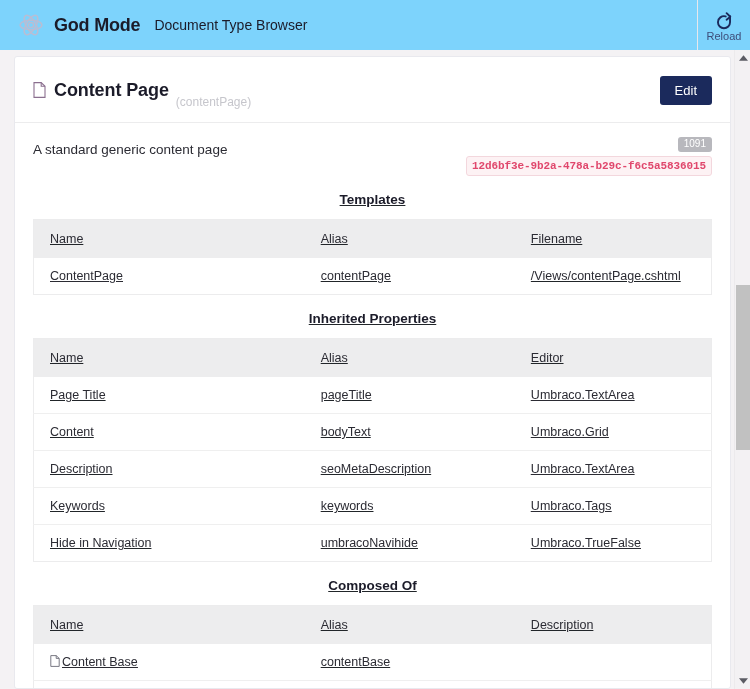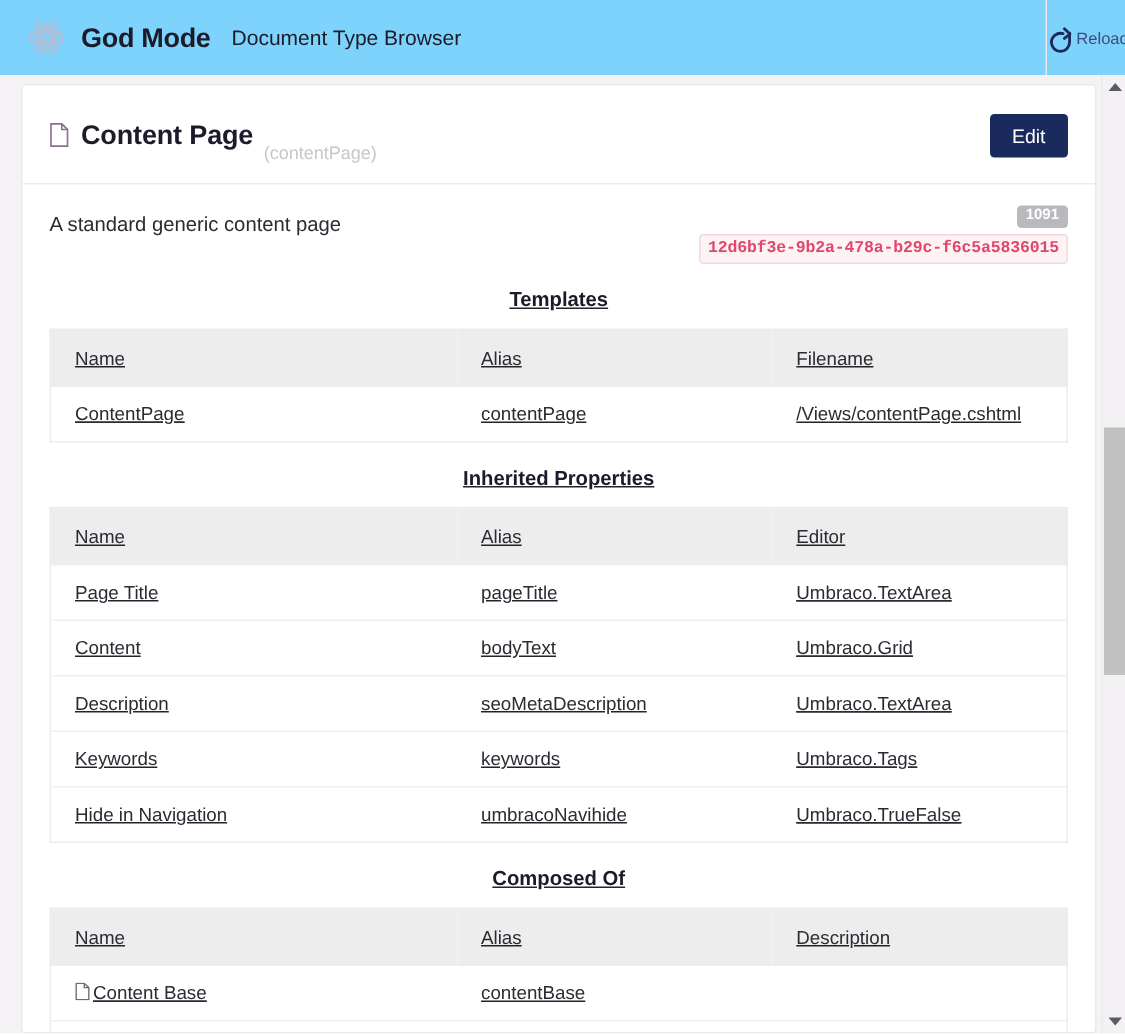--- a/index.html
+++ b/index.html
@@ -56,21 +56,21 @@
   }
 
   .topbar-right {
     position: absolute;
     right: 0;
     top: 0;
     height: 50px;
     width: 53px;
     border-left: 1px solid #e7e7ec;
     display: flex;
-    flex-direction: row;
+    flex-direction: column;
     align-items: center;
     justify-content: center;
     padding-top: 2px;
     cursor: pointer;
   }
 
   .reload-glyph {
     width: 22px;
     height: 19px;
     color: #1b2a5c;
@@ -164,21 +164,21 @@
     margin-left: auto;
     display: flex;
     flex-direction: column;
     align-items: flex-end;
   }
 
   .count-badge {
     background: #b8b8bd;
     color: #ffffff;
     font-size: 10px;
-    font-weight: bold;
+    font-weight: normal;
     border-radius: 3px;
     padding: 2px 6px 3px 6px;
     line-height: 1;
   }
 
   .guid-box {
     margin-top: 4px;
     background: #fdf2f4;
     border: 1px solid #f3d7dd;
     border-radius: 3px;

